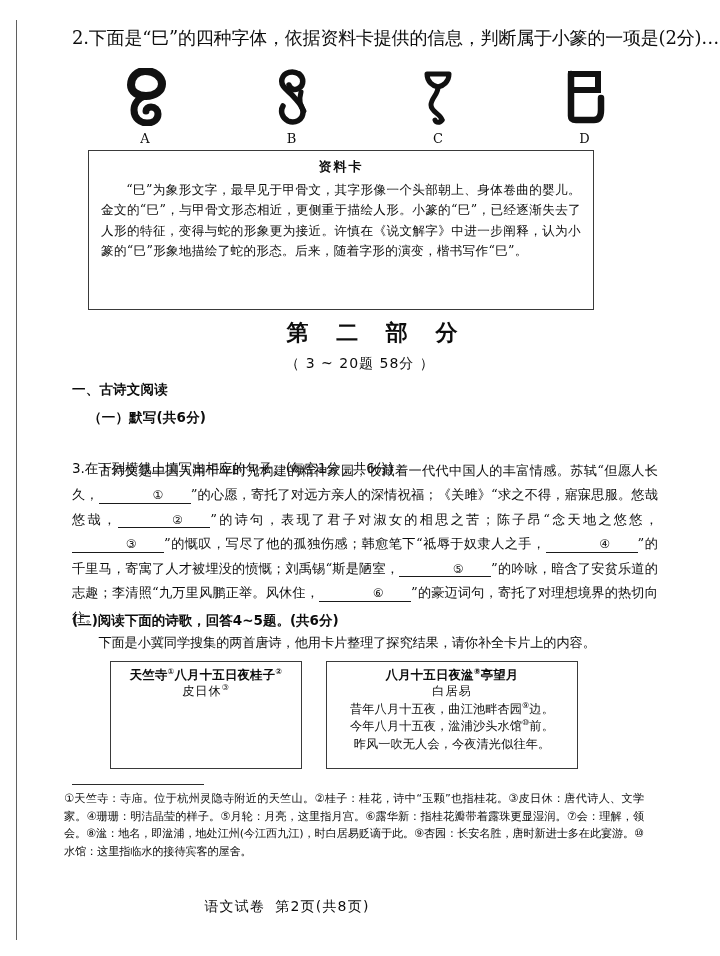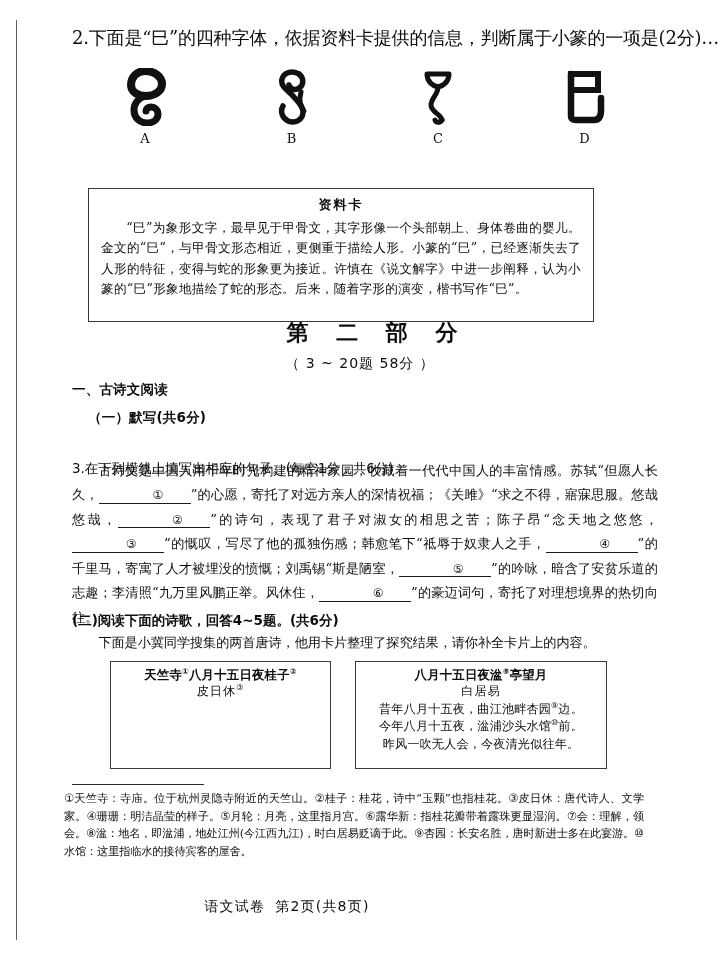--- a/index.html
+++ b/index.html
@@ -81,26 +81,25 @@
     margin-top: 3px;
     letter-spacing: .5px;
   }
 
   
   #info-card {
     position: absolute;
     left: 88px;
     top: 150px;
     width: 506px;
-    height: 134px;
+    height: 160px;
     border: 1px solid #3a3a3a;
     box-sizing: border-box;
     padding: 7px 12px 0 12px;
     background: #fff;
-    margin-top: 38px;
   }
   #info-card-title {
     text-align: center;
     font-size: 13px;
     font-weight: 700;
     font-family: "DejaVu Sans", "Liberation Sans", sans-serif;
     letter-spacing: 2px;
     margin-bottom: 4px;
   }
   #info-card-body {
@@ -205,21 +204,21 @@
     gap: 24px;
     align-items: flex-start;
   }
   .poem-card {
     border: 1px solid #3a3a3a;
     box-sizing: border-box;
     padding: 5px 8px 7px 8px;
     text-align: center;
     background: #fff;
   }
-  #poem-card-left  { width: 221px; height: 108px; }
+  #poem-card-left  { width: 192px; height: 108px; }
   #poem-card-right { width: 252px; height: 108px; }
   .poem-title {
     font-size: 12.4px;
     font-weight: 700;
     font-family: "DejaVu Sans", "Liberation Sans", sans-serif;
     letter-spacing: .2px;
     line-height: 1.32;
     white-space: nowrap;
   }
   .poem-author {

